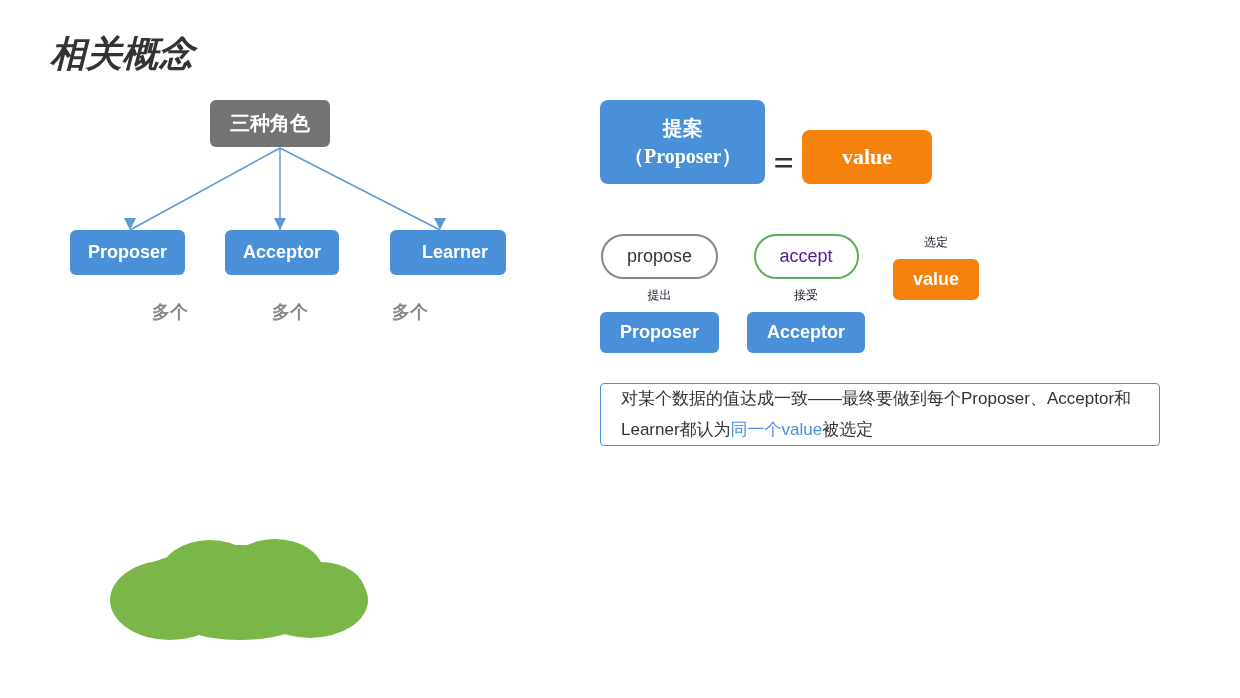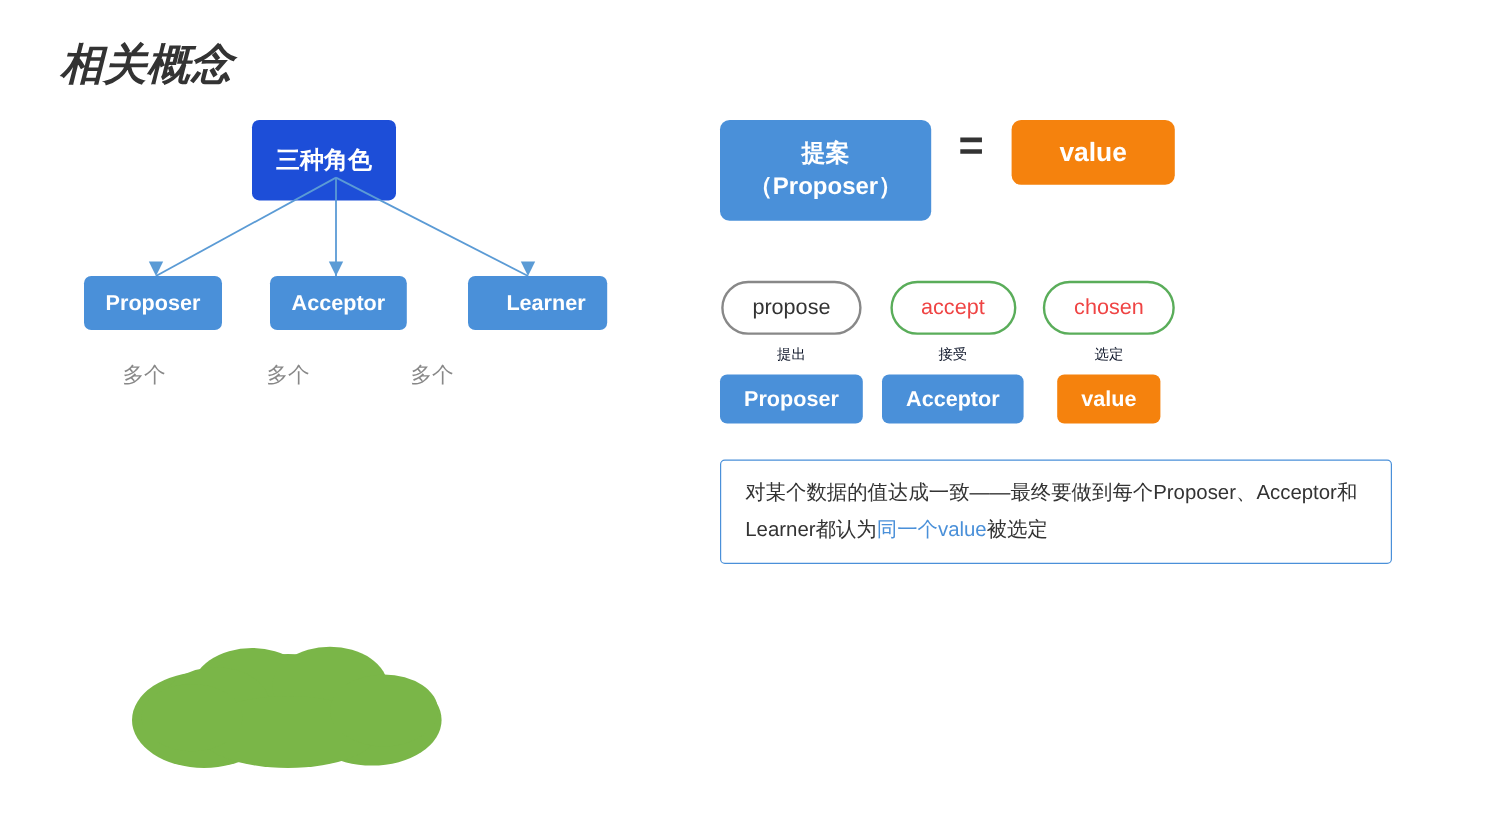--- a/index.html
+++ b/index.html
@@ -35,24 +35,24 @@
       position: relative;
       width: 480px;
       height: 240px;
       margin-bottom: 20px;
     }
 
     .tree-root {
       position: absolute;
       top: 0;
       left: 160px;
-      background: #1d4ed8;
+      background: #737373;
       color: white;
       border-radius: 6px;
-      padding: 20px 20px;
+      padding: 10px 20px;
       font-size: 20px;
       font-weight: bold;
       white-space: nowrap;
     }
 
     
     .tree-lines {
       position: absolute;
       top: 0;
       left: 0;
@@ -77,22 +77,23 @@
     .node-proposer { top: 130px; left: 20px; }
     .node-acceptor { top: 130px; left: 175px; }
     .node-learner  { top: 130px; left: 340px; padding-left: 32px; }
 
     .tree-labels {
       position: absolute;
       top: 200px;
       left: 0;
       width: 480px;
       display: flex;
-      justify-content: flex-start;
+      justify-content: center;
       padding: 0 10px;
+      font-weight: bold;
     }
 
     .tree-label {
       font-size: 18px;
       color: #888;
       text-align: center;
       width: 120px;
     }
 
     
@@ -132,23 +133,24 @@
     .right-section {
       position: absolute;
       top: 100px;
       left: 600px;
       width: 600px;
     }
 
     
     .proposal-row {
       display: flex;
-      align-items: flex-start;
-      gap: 23px;
+      align-items: flex-end;
+      gap: 8px;
       margin-bottom: 50px;
+      font-family: Liberation Serif, serif;
     }
 
     .proposal-box {
       background: #4a90d9;
       color: white;
       border-radius: 8px;
       padding: 14px 24px;
       font-size: 20px;
       font-weight: bold;
       text-align: center;
@@ -166,21 +168,21 @@
       color: white;
       border-radius: 8px;
       padding: 14px 40px;
       font-size: 22px;
       font-weight: bold;
     }
 
     
     .actions-section {
       display: flex;
-      gap: 16px;
+      gap: 28px;
       align-items: flex-start;
       margin-bottom: 30px;
     }
 
     .action-col {
       display: flex;
       flex-direction: column;
       align-items: center;
       gap: 8px;
     }
@@ -189,21 +191,21 @@
       border: 2px solid #888;
       border-radius: 50px;
       padding: 10px 24px;
       font-size: 18px;
       color: #333;
       background: white;
     }
 
     .action-oval.green-border {
       border-color: #5aad5a;
-      color: #ef4444;
+      color: #4c1d95;
     }
 
     .action-label {
       font-size: 12px;
       color: #0f172a;
     }
 
     .action-actor {
       border-radius: 6px;
       padding: 10px 20px;
@@ -212,21 +214,21 @@
       color: white;
     }
 
     .actor-blue { background: #4a90d9; }
     .actor-orange { background: #f5820d; }
 
     
     .summary-box {
       border: 1.5px solid #4a90d9;
       border-radius: 4px;
-      padding: 12px 20px;
+      padding: 0 20px;
       font-size: 17px;
       line-height: 1.8;
       color: #333;
       max-width: 560px;
     }
 
     .summary-box .highlight-blue {
       color: #4a90d9;
     }
   </style>
@@ -303,21 +305,20 @@
       <div class="action-actor actor-blue">Proposer</div>
     </div>
 
     <div class="action-col">
       <div class="action-oval green-border">accept</div>
       <span class="action-label">接受</span>
       <div class="action-actor actor-blue">Acceptor</div>
     </div>
 
     <div class="action-col">
-      <div class="action-oval green-border">chosen</div>
       <span class="action-label">选定</span>
       <div class="action-actor actor-orange">value</div>
     </div>
 
   </div>
 
   <div class="summary-box">
     对某个数据的值达成一致——最终要做到每个Proposer、Acceptor和Learner都认为<span class="highlight-blue">同一个value</span>被选定
   </div>
 

